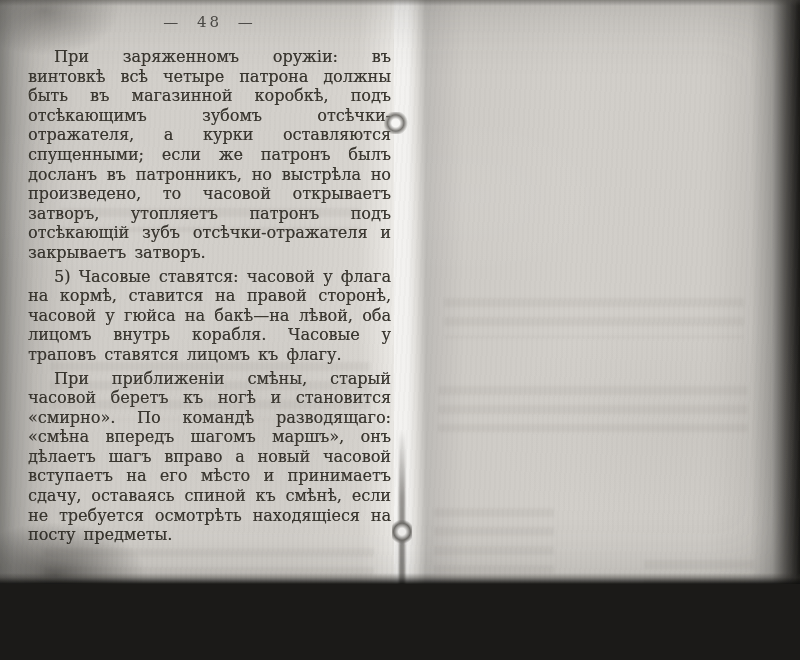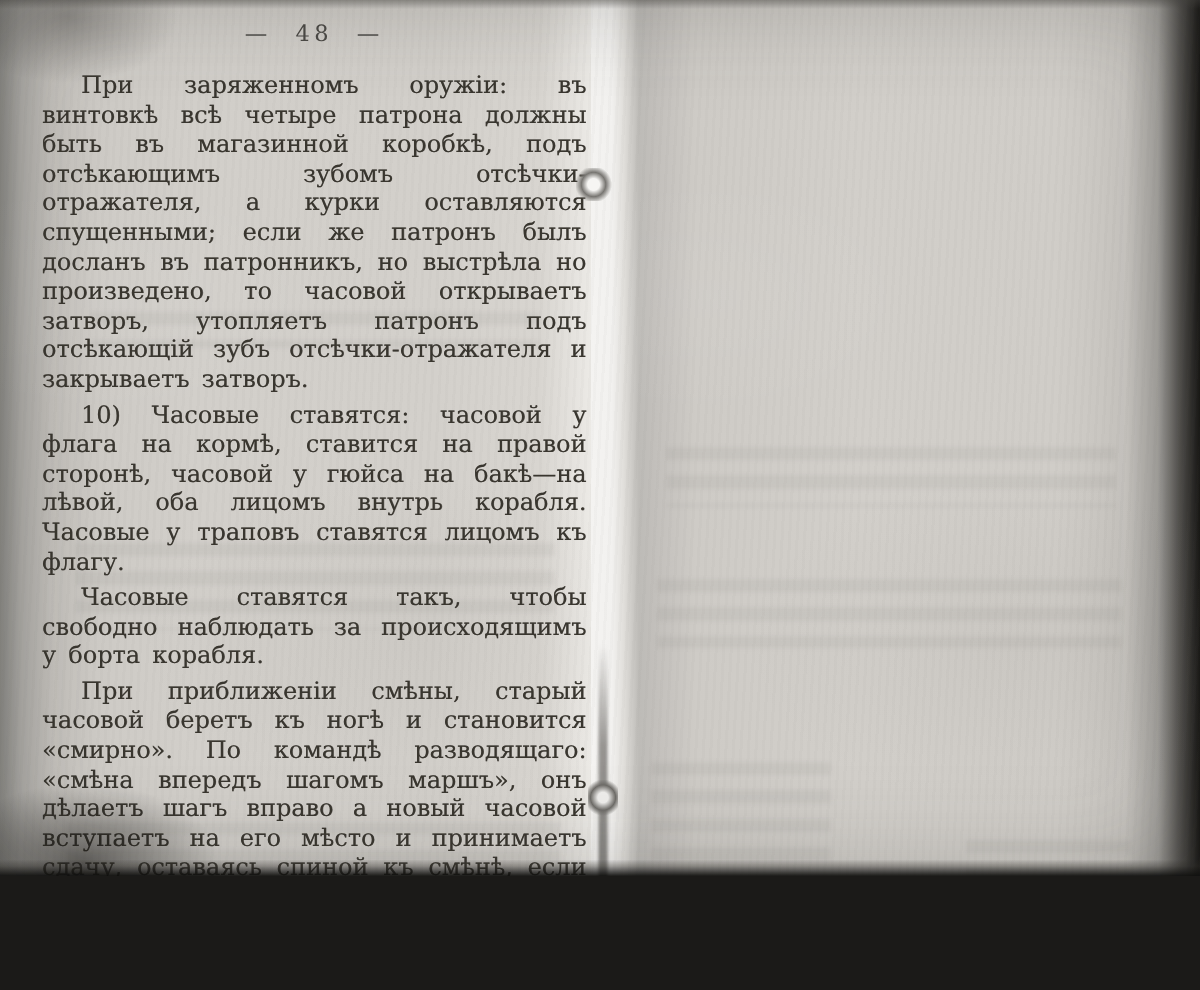--- a/index.html
+++ b/index.html
@@ -80,22 +80,21 @@
 
 <div class="scan">
 
   <div class="page page-left">
     <div class="ghost" style="left:60px; top:208px; width:300px; height:24px;"></div>
     <div class="ghost" style="left:50px; top:362px; width:320px; height:58px;"></div>
     <div class="ghost" style="left:44px; top:548px; width:330px; height:44px;"></div>
     <div class="content content-left">
       <div class="page-header">— 48 —</div>
       <p class="para indent">При заряженномъ оружіи: въ винтовкѣ всѣ четыре патрона должны быть въ магазинной коробкѣ, подъ отсѣкающимъ зубомъ отсѣчки-отражателя, а курки оставляются спущенными; если же патронъ былъ досланъ въ патронникъ, но выстрѣла но произведено, то часовой открываетъ затворъ, утопляетъ патронъ подъ отсѣкающій зубъ отсѣчки-отражателя и закрываетъ затворъ.</p>
-      <p class="para indent">10) Часовые ставятся: часовой у флага на кормѣ, ставится на правой сторонѣ, часовой у гюйса на бакѣ—на лѣвой, оба лицомъ внутрь корабля. Часовые у траповъ ставятся лицомъ къ флагу.</p>
-      <p class="para indent">Часовые ставятся такъ, чтобы свободно наблюдать за происходящимъ у борта корабля.</p>
+      <p class="para indent">5) Часовые ставятся: часовой у флага на кормѣ, ставится на правой сторонѣ, часовой у гюйса на бакѣ—на лѣвой, оба лицомъ внутрь корабля. Часовые у траповъ ставятся лицомъ къ флагу.</p>
       <p class="para indent"><span>При приближеніи </span><span class="it">смѣны</span><span>, старый часовой беретъ къ ногѣ и становится «смирно». По командѣ разводящаго: </span><span class="it">«смѣна впередъ шагомъ маршъ»</span><span>, онъ дѣлаетъ шагъ вправо а новый часовой вступаетъ на его мѣсто и принимаетъ сдачу, оставаясь спиной къ смѣнѣ, если не требуется осмотрѣть находящіеся на посту предметы.</span></p>
 
     </div>
   </div>
 
   <div class="page page-right">
     <div class="ghost" style="left:50px; top:298px; width:300px; height:40px;"></div>
     <div class="ghost" style="left:44px; top:386px; width:310px; height:46px;"></div>
     <div class="ghost" style="left:40px; top:508px; width:120px; height:110px;"></div>
     <div class="ghost" style="left:250px; top:560px; width:110px; height:70px;"></div>

